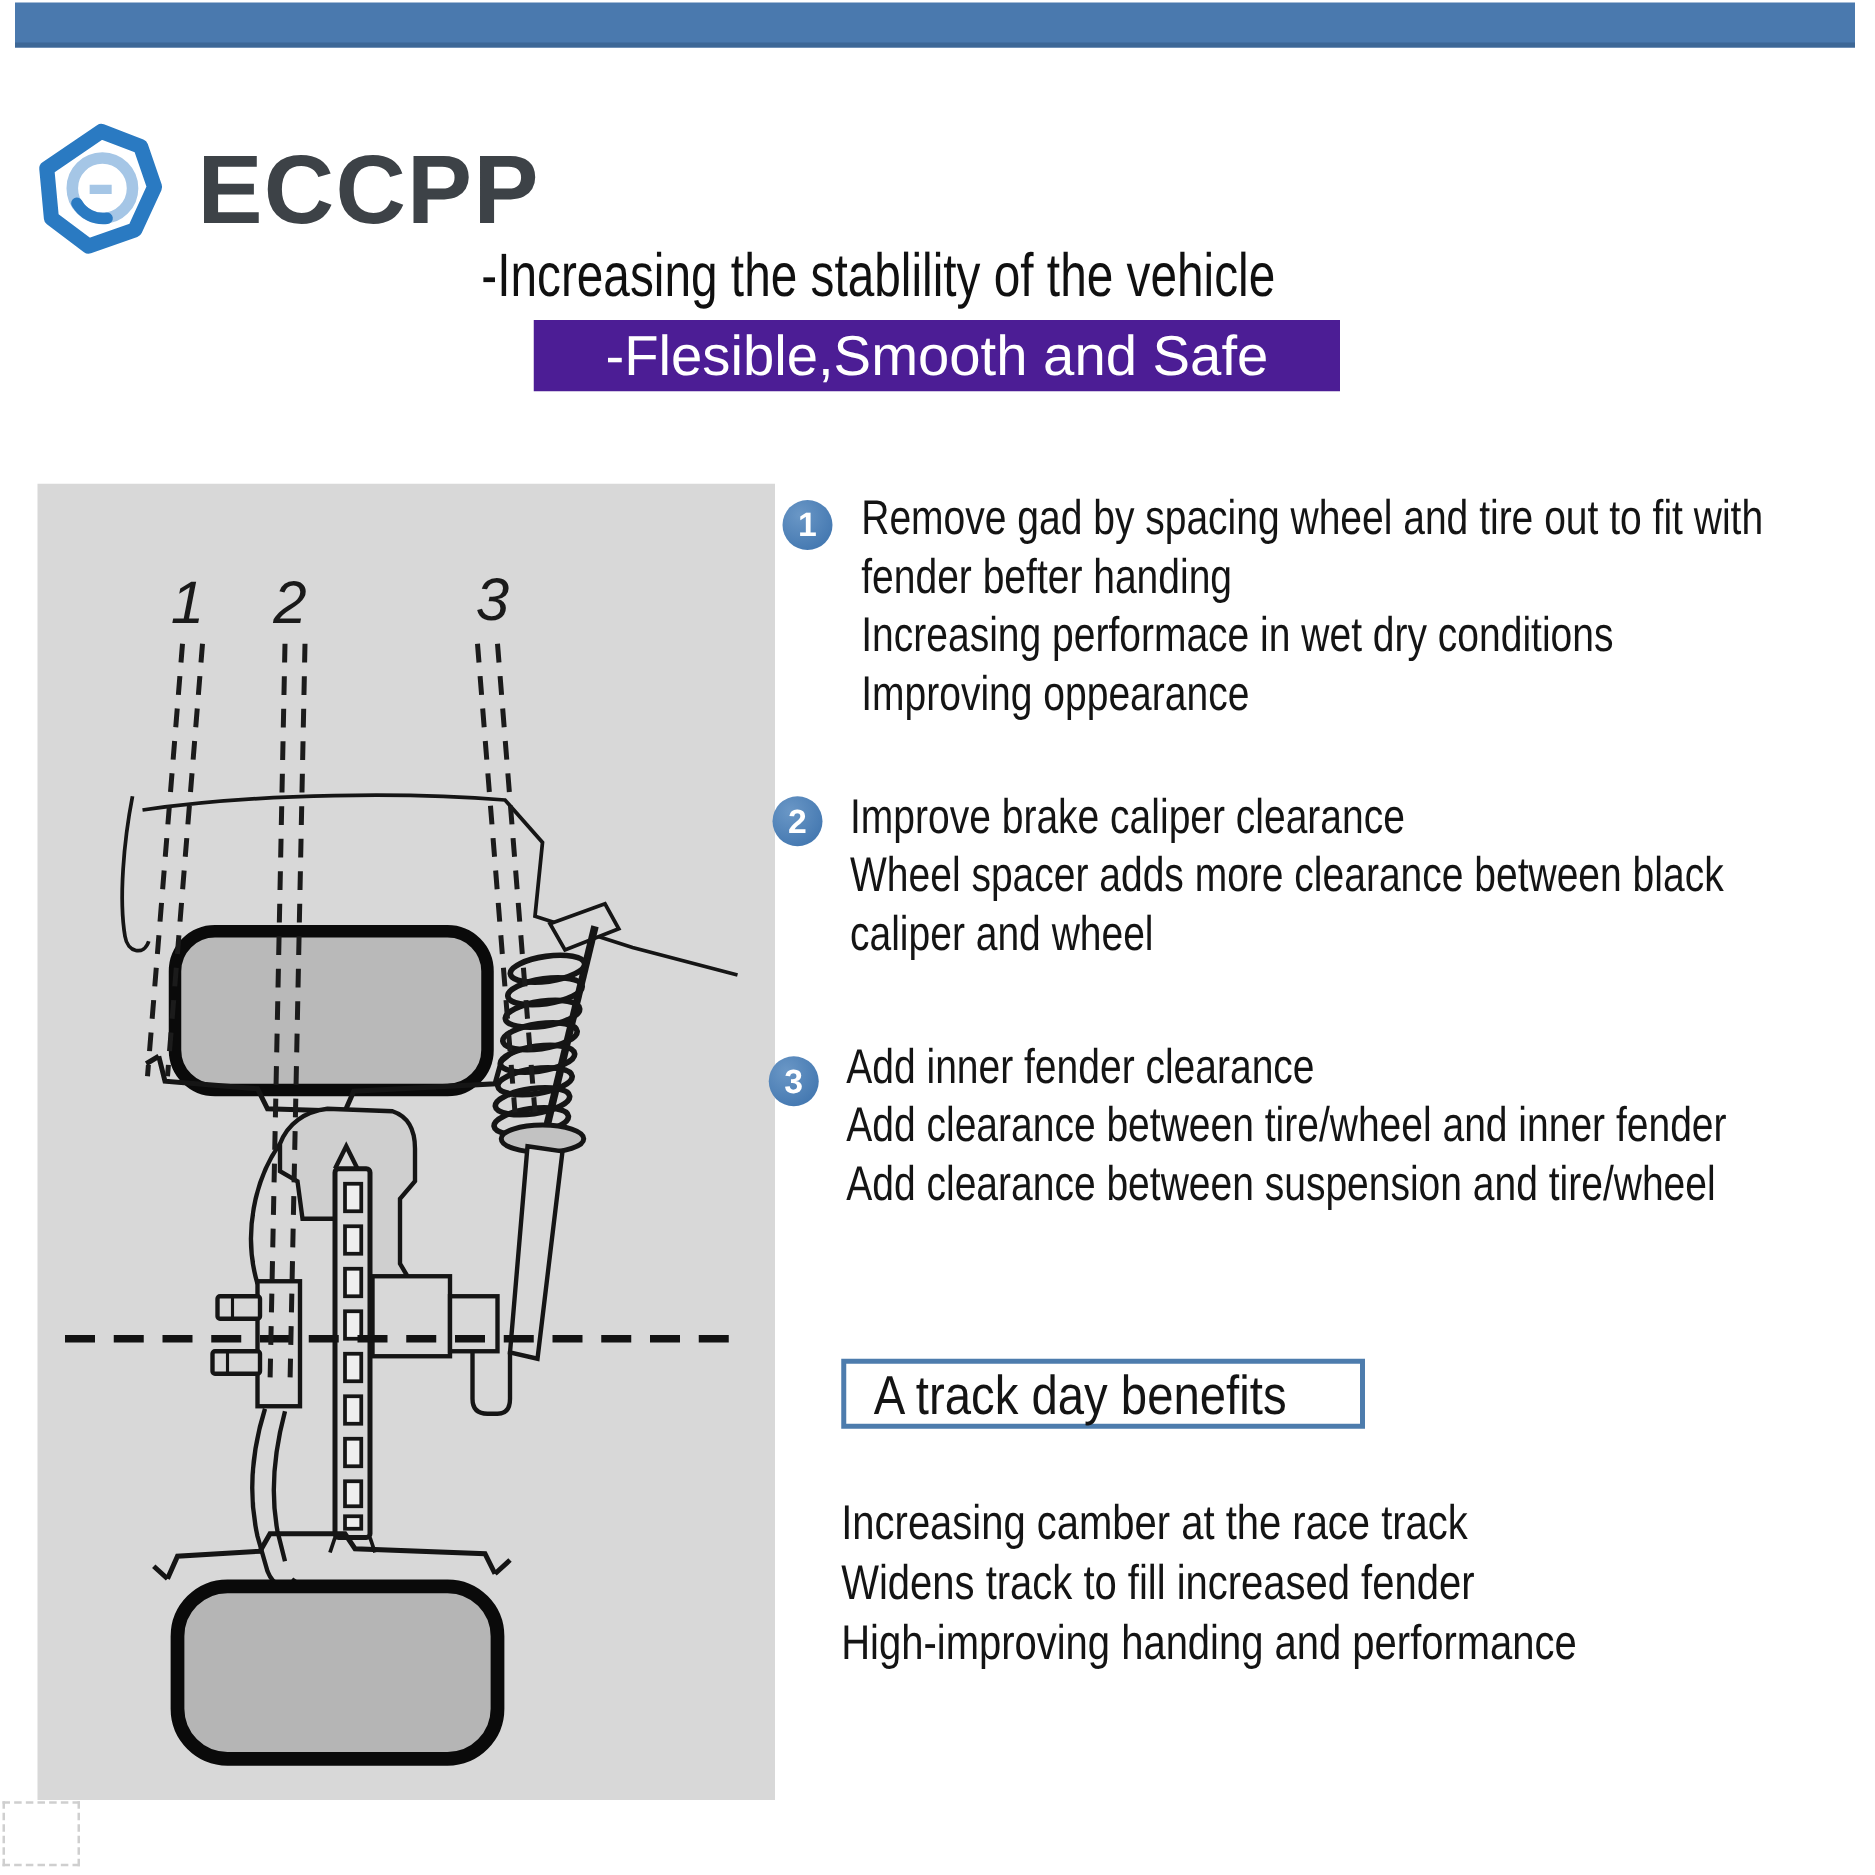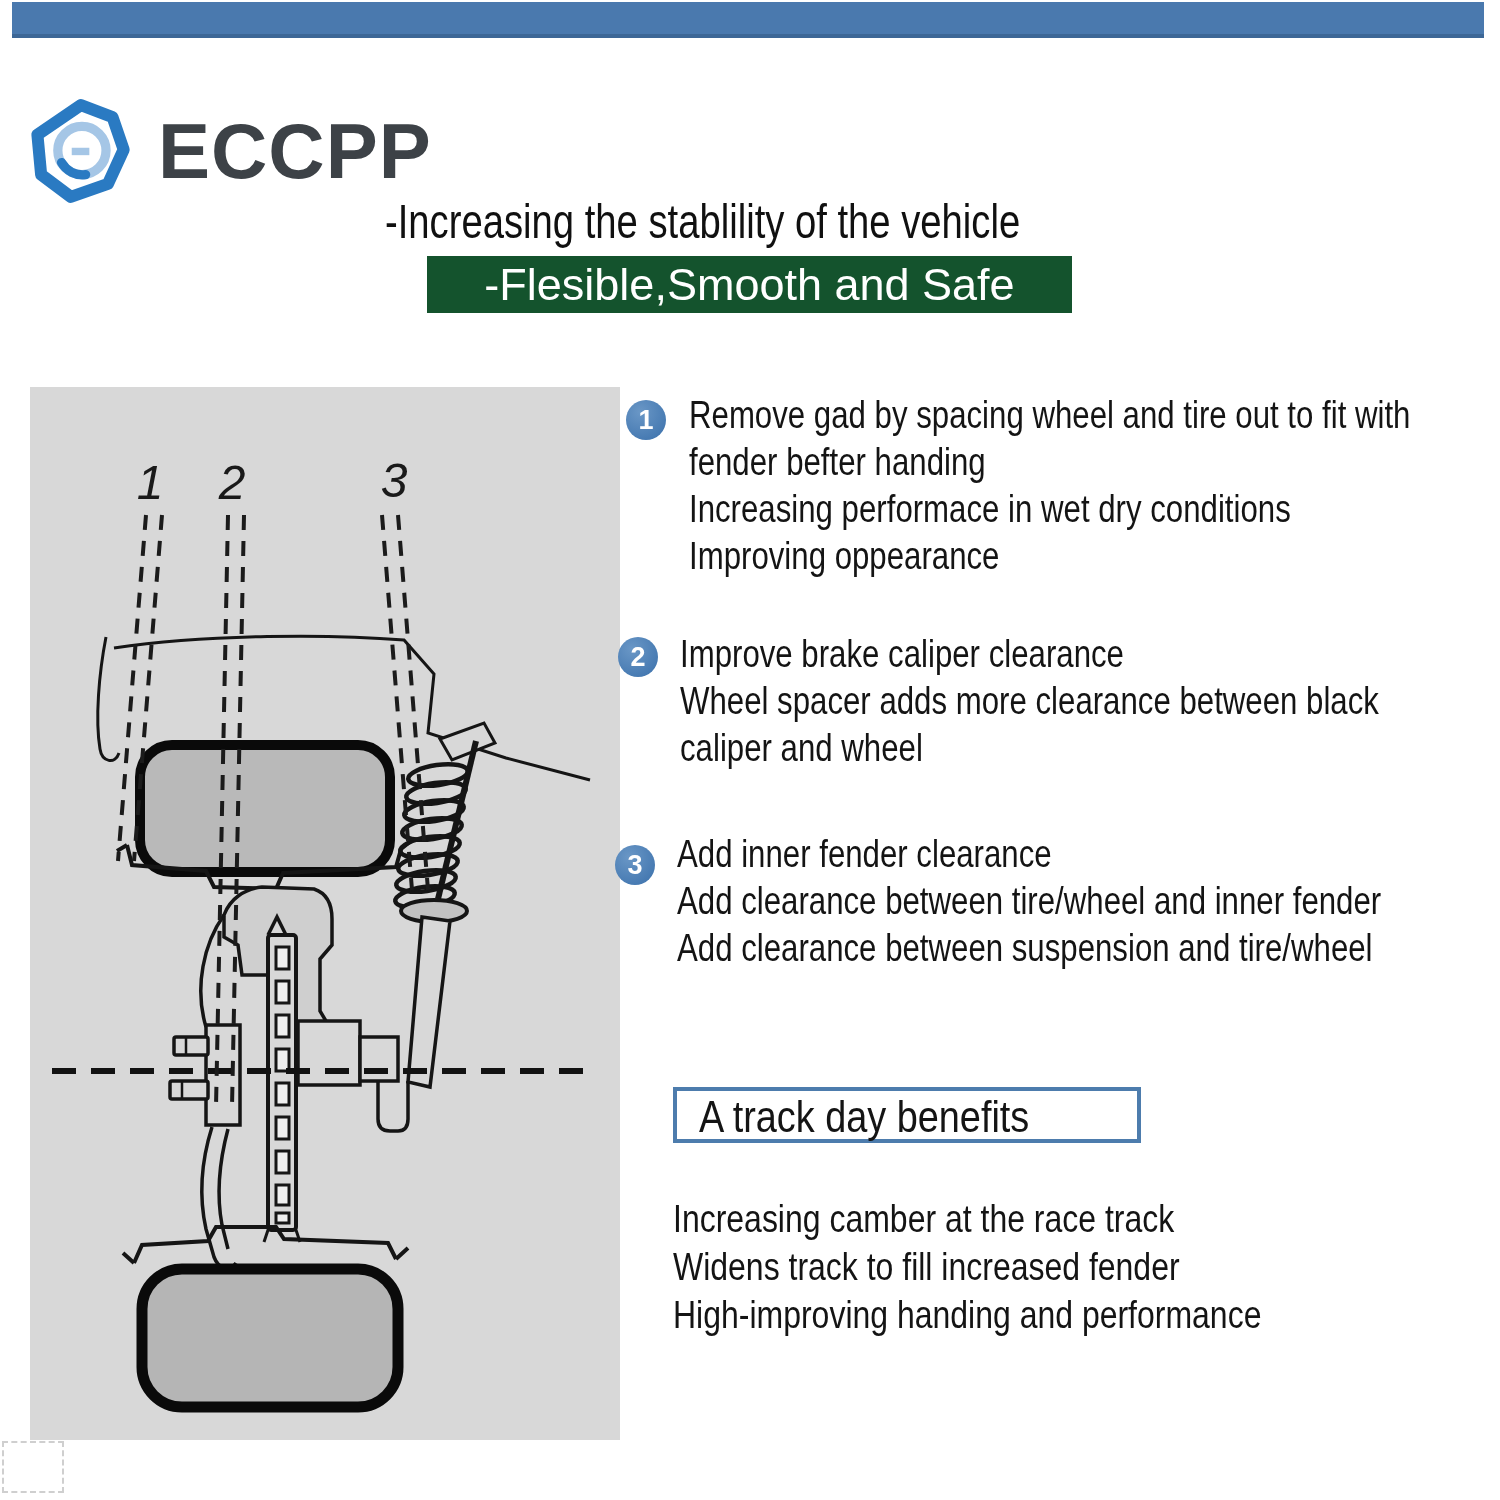--- a/index.html
+++ b/index.html
@@ -19,21 +19,21 @@
     margin-left:26px; font-size:78px; font-weight:bold; letter-spacing:1px;
     color:#3d4247; line-height:112px;
   }
   
   .title {
     position:absolute; left:385px; top:193px; font-size:49px; color:#101010;
     white-space:nowrap; transform:scaleX(0.78); transform-origin:0 0;
   }
   .subtitle-box {
     position:absolute; left:427px; top:256px; width:645px; height:57px;
-    background:#14532d; text-align:center;
+    background:#4c1d95; text-align:center;
   }
   .subtitle-text { color:#ffffff; font-size:45px; line-height:57px; white-space:nowrap; }
   
   .panel { position:absolute; left:30px; top:387px; width:590px; height:1053px; background:#d8d8d8; }
   .panel svg { position:absolute; left:0; top:0; }
   .dlabel {
     position:absolute; width:48px; text-align:center; font-size:48px; font-style:italic;
     color:#1a1a1a;
   }
   .dlabel1 { left:96px;  top:68px; }
@@ -50,21 +50,21 @@
     transform:scaleX(0.80); transform-origin:0 0; white-space:nowrap;
   }
   .c1 { left:626px; top:400px; }
   .t1 { left:689px; top:391px; }
   .c2 { left:618px; top:637px; }
   .t2 { left:680px; top:630px; }
   .c3 { left:615px; top:845px; }
   .t3 { left:677px; top:830px; }
   
   .track-box {
-    position:absolute; left:673px; top:1087px; width:468px; height:56px;
+    position:absolute; left:673px; top:1087px; width:419px; height:56px;
     border:4px solid #4d7cad; box-sizing:border-box; background:#ffffff;
   }
   .track-title {
     position:absolute; left:22px; top:1px; font-size:44px; line-height:50px; color:#141414;
     transform:scaleX(0.86); transform-origin:0 0; white-space:nowrap;
   }
   .track-lines {
     position:absolute; left:673px; top:1195px; font-size:39px; line-height:48px; color:#141414;
     transform:scaleX(0.82); transform-origin:0 0; white-space:nowrap;
   }

